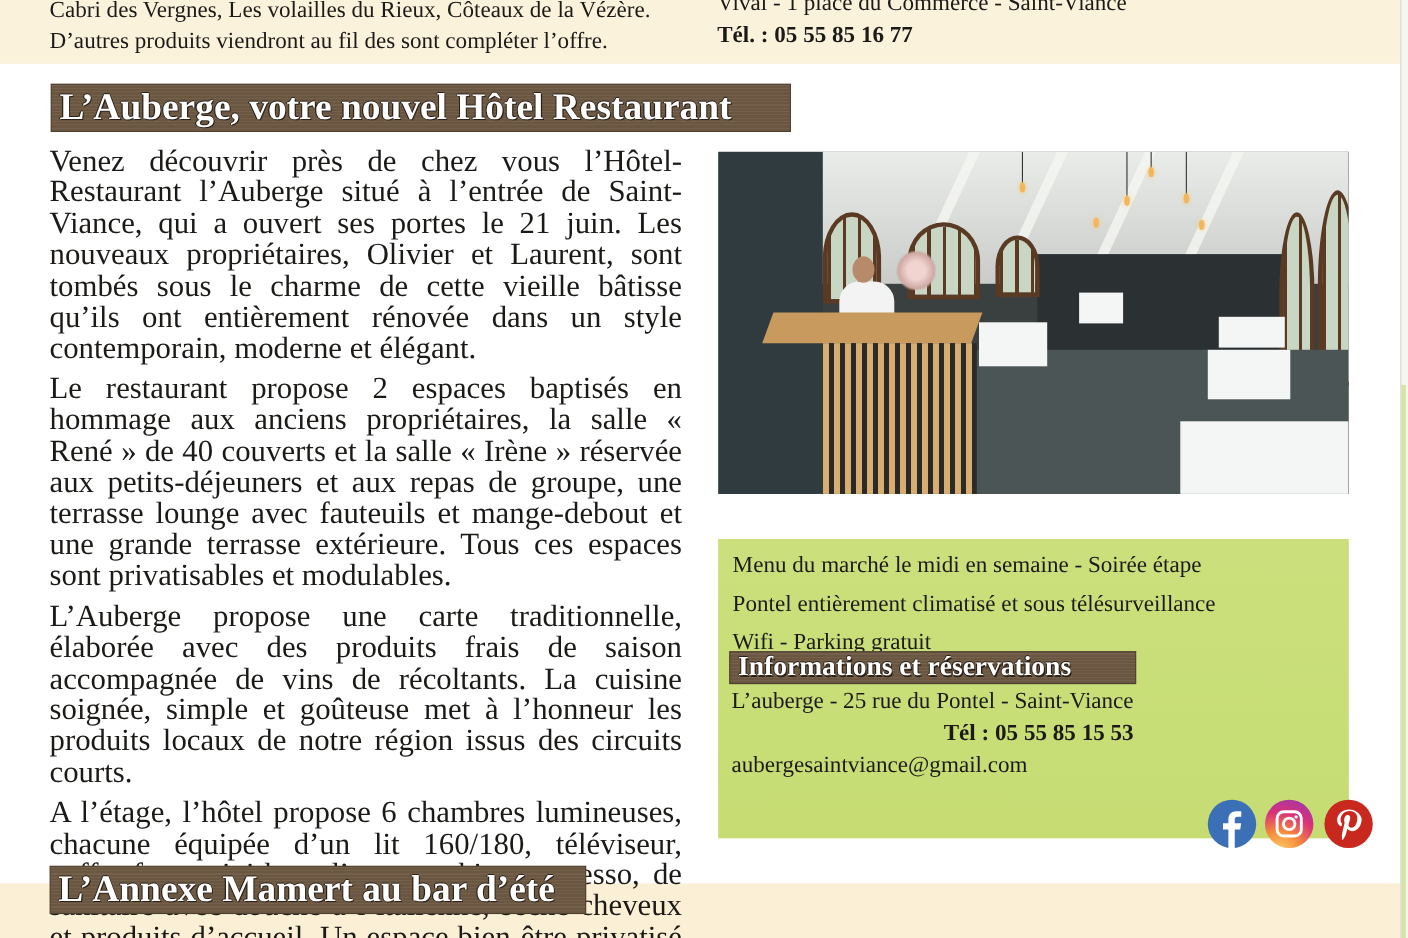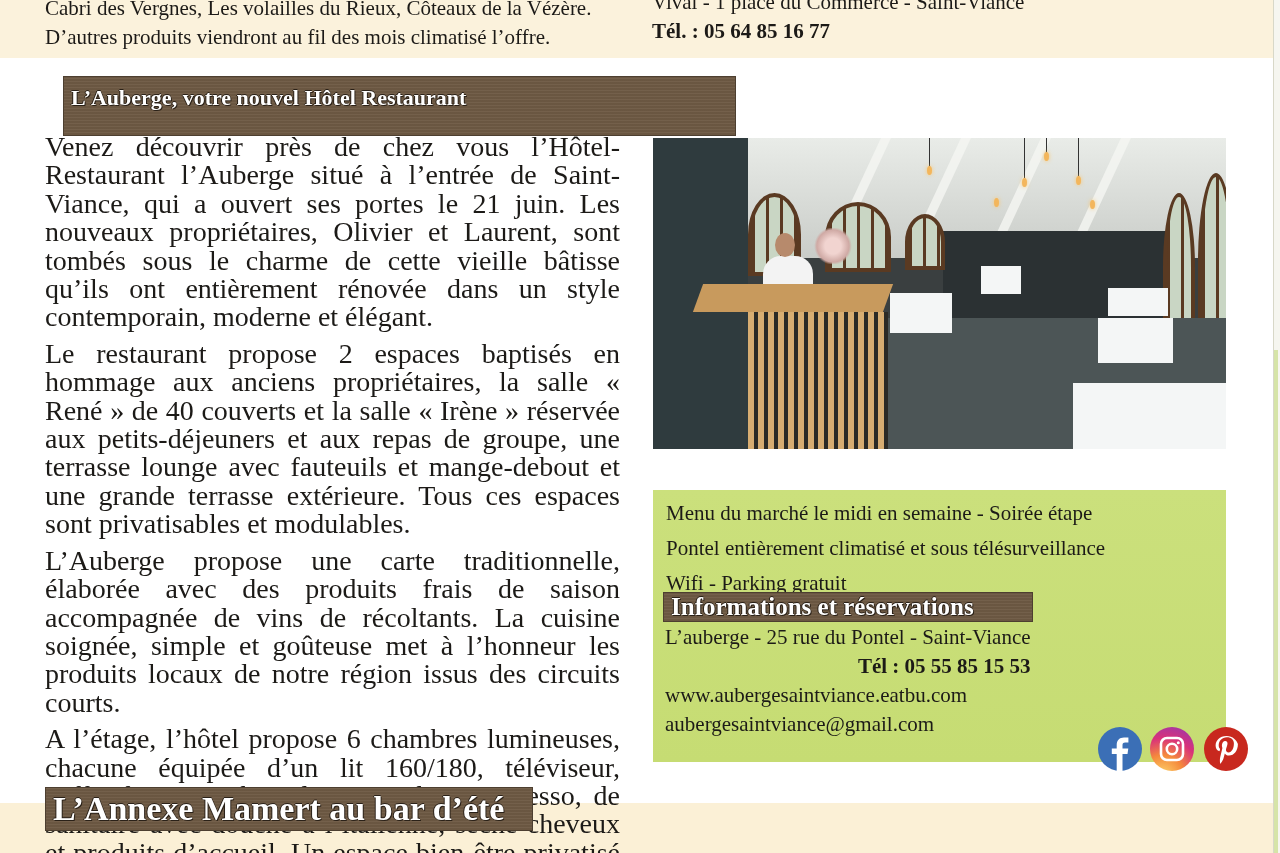--- a/index.html
+++ b/index.html
@@ -18,21 +18,21 @@
   .top-right { position:absolute; left:652px; top:-12px; width:600px; font-size:21px; line-height:29px; }
   .top-right .tel { font-weight:bold; }
 
   .banner {
     position:absolute; background:#6e5a44;
     background-image:repeating-linear-gradient(0deg, rgba(255,255,255,0.04) 0 1px, rgba(0,0,0,0.04) 1px 3px);
     color:#fff; font-weight:bold; white-space:nowrap;
     text-shadow:1px 1px 0 #2a2118, -1px 0 0 #2a2118, 0 -1px 0 #2a2118;
     box-shadow:0 0 0 1px #4d3f30 inset;
   }
-  .banner-main { left:63px; top:76px; width:673px; height:60px; font-size:22px; line-height:44px; padding-left:8px; box-sizing:border-box; }
+  .banner-main { left:46px; top:76px; width:673px; height:44px; font-size:34px; line-height:44px; padding-left:8px; box-sizing:border-box; }
   .banner-bottom { left:45px; top:787px; width:488px; height:44px; font-size:34px; line-height:44px; padding-left:8px; box-sizing:border-box; }
 
   .col-left { position:absolute; left:45px; top:133px; width:575px; font-size:28px; line-height:28.4px; }
   .col-left p { margin:0 0 8px 0; text-align:justify; }
 
   .photo {
     position:absolute; left:653px; top:138px; width:573px; height:311px; overflow:hidden;
     background:#3a3f40;
   }
   .ceiling { position:absolute; left:90px; top:0; width:483px; height:120px; background:linear-gradient(#e9ece8,#c9ccc8); }
@@ -69,25 +69,25 @@
 </head>
 <body>
 
 <div class="band-top"></div>
 <div class="band-bottom"></div>
 <div class="edge"></div>
 <div class="edge-green"></div>
 
 <div class="top-left">
   <div>Cabri des Vergnes, Les volailles du Rieux, Côteaux de la Vézère.</div>
-  <div>D’autres produits viendront au fil des mois climatisé l’offre.</div>
+  <div>D’autres produits viendront au fil des sont compléter l’offre.</div>
 </div>
 <div class="top-right">
   <div>Vival - 1 place du Commerce - Saint-Viance</div>
-  <div class="tel">Tél. : 05 64 85 16 77</div>
+  <div class="tel">Tél. : 05 55 85 16 77</div>
 </div>
 
 <div class="banner banner-main">L’Auberge, votre nouvel Hôtel Restaurant</div>
 
 <div class="col-left">
   <p>Venez découvrir près de chez vous l’Hôtel-Restaurant l’Auberge situé à l’entrée de Saint-Viance, qui a ouvert ses portes le 21 juin. Les nouveaux propriétaires, Olivier et Laurent, sont tombés sous le charme de cette vieille bâtisse qu’ils ont entièrement rénovée dans un style contemporain, moderne et élégant.</p>
   <p>Le restaurant propose 2 espaces baptisés en hommage aux anciens propriétaires, la salle « René » de 40 couverts et la salle « Irène » réservée aux petits-déjeuners et aux repas de groupe, une terrasse lounge avec fauteuils et mange-debout et une grande terrasse extérieure. Tous ces espaces sont privatisables et modulables.</p>
   <p>L’Auberge propose une carte traditionnelle, élaborée avec des produits frais de saison accompagnée de vins de récoltants. La cuisine soignée, simple et goûteuse met à l’honneur les produits locaux de notre région issus des circuits courts.</p>
   <p>A l’étage, l’hôtel propose 6 chambres lumineuses, chacune équipée d’un lit 160/180, téléviseur, coffre-fort, mini-bar, d’une machine expresso, de sanitaire avec douche à l’italienne, sèche-cheveux et produits d’accueil. Un espace bien-être privatisé avec spa et sauna est réservé aux clients.</p>
 </div>
@@ -132,21 +132,20 @@
   <div class="green-lines">
     <div>Menu du marché le midi en semaine - Soirée étape</div>
     <div>Pontel entièrement climatisé et sous télésurveillance</div>
     <div>Wifi - Parking gratuit</div>
   </div>
 </div>
 <div class="banner banner-info">Informations et réservations</div>
 <div class="contact">
   <div>L’auberge - 25 rue du Pontel - Saint-Viance</div>
   <div class="tel">Tél : 05 55 85 15 53</div>
-  <div>www.aubergesaintviance.eatbu.com</div>
   <div>aubergesaintviance@gmail.com</div>
 </div>
 
 <div class="social fb">
   <svg width="44" height="44" viewBox="0 0 44 44">
       <path d="M24.5 44 V27 h5 l0.8-5.5 h-5.8 v-3.3 c0-1.6 0.5-2.7 2.8-2.7 h3.1 v-4.9 c-0.6-0.1-2.4-0.2-4.4-0.2 -4.4 0-7.3 2.7-7.3 7.5 v3.6 h-4.9 V27 h4.9 v17 z" fill="#fff"></path>
     </svg>
 </div>
 <div class="social ig">
   <svg width="44" height="44" viewBox="0 0 44 44">

